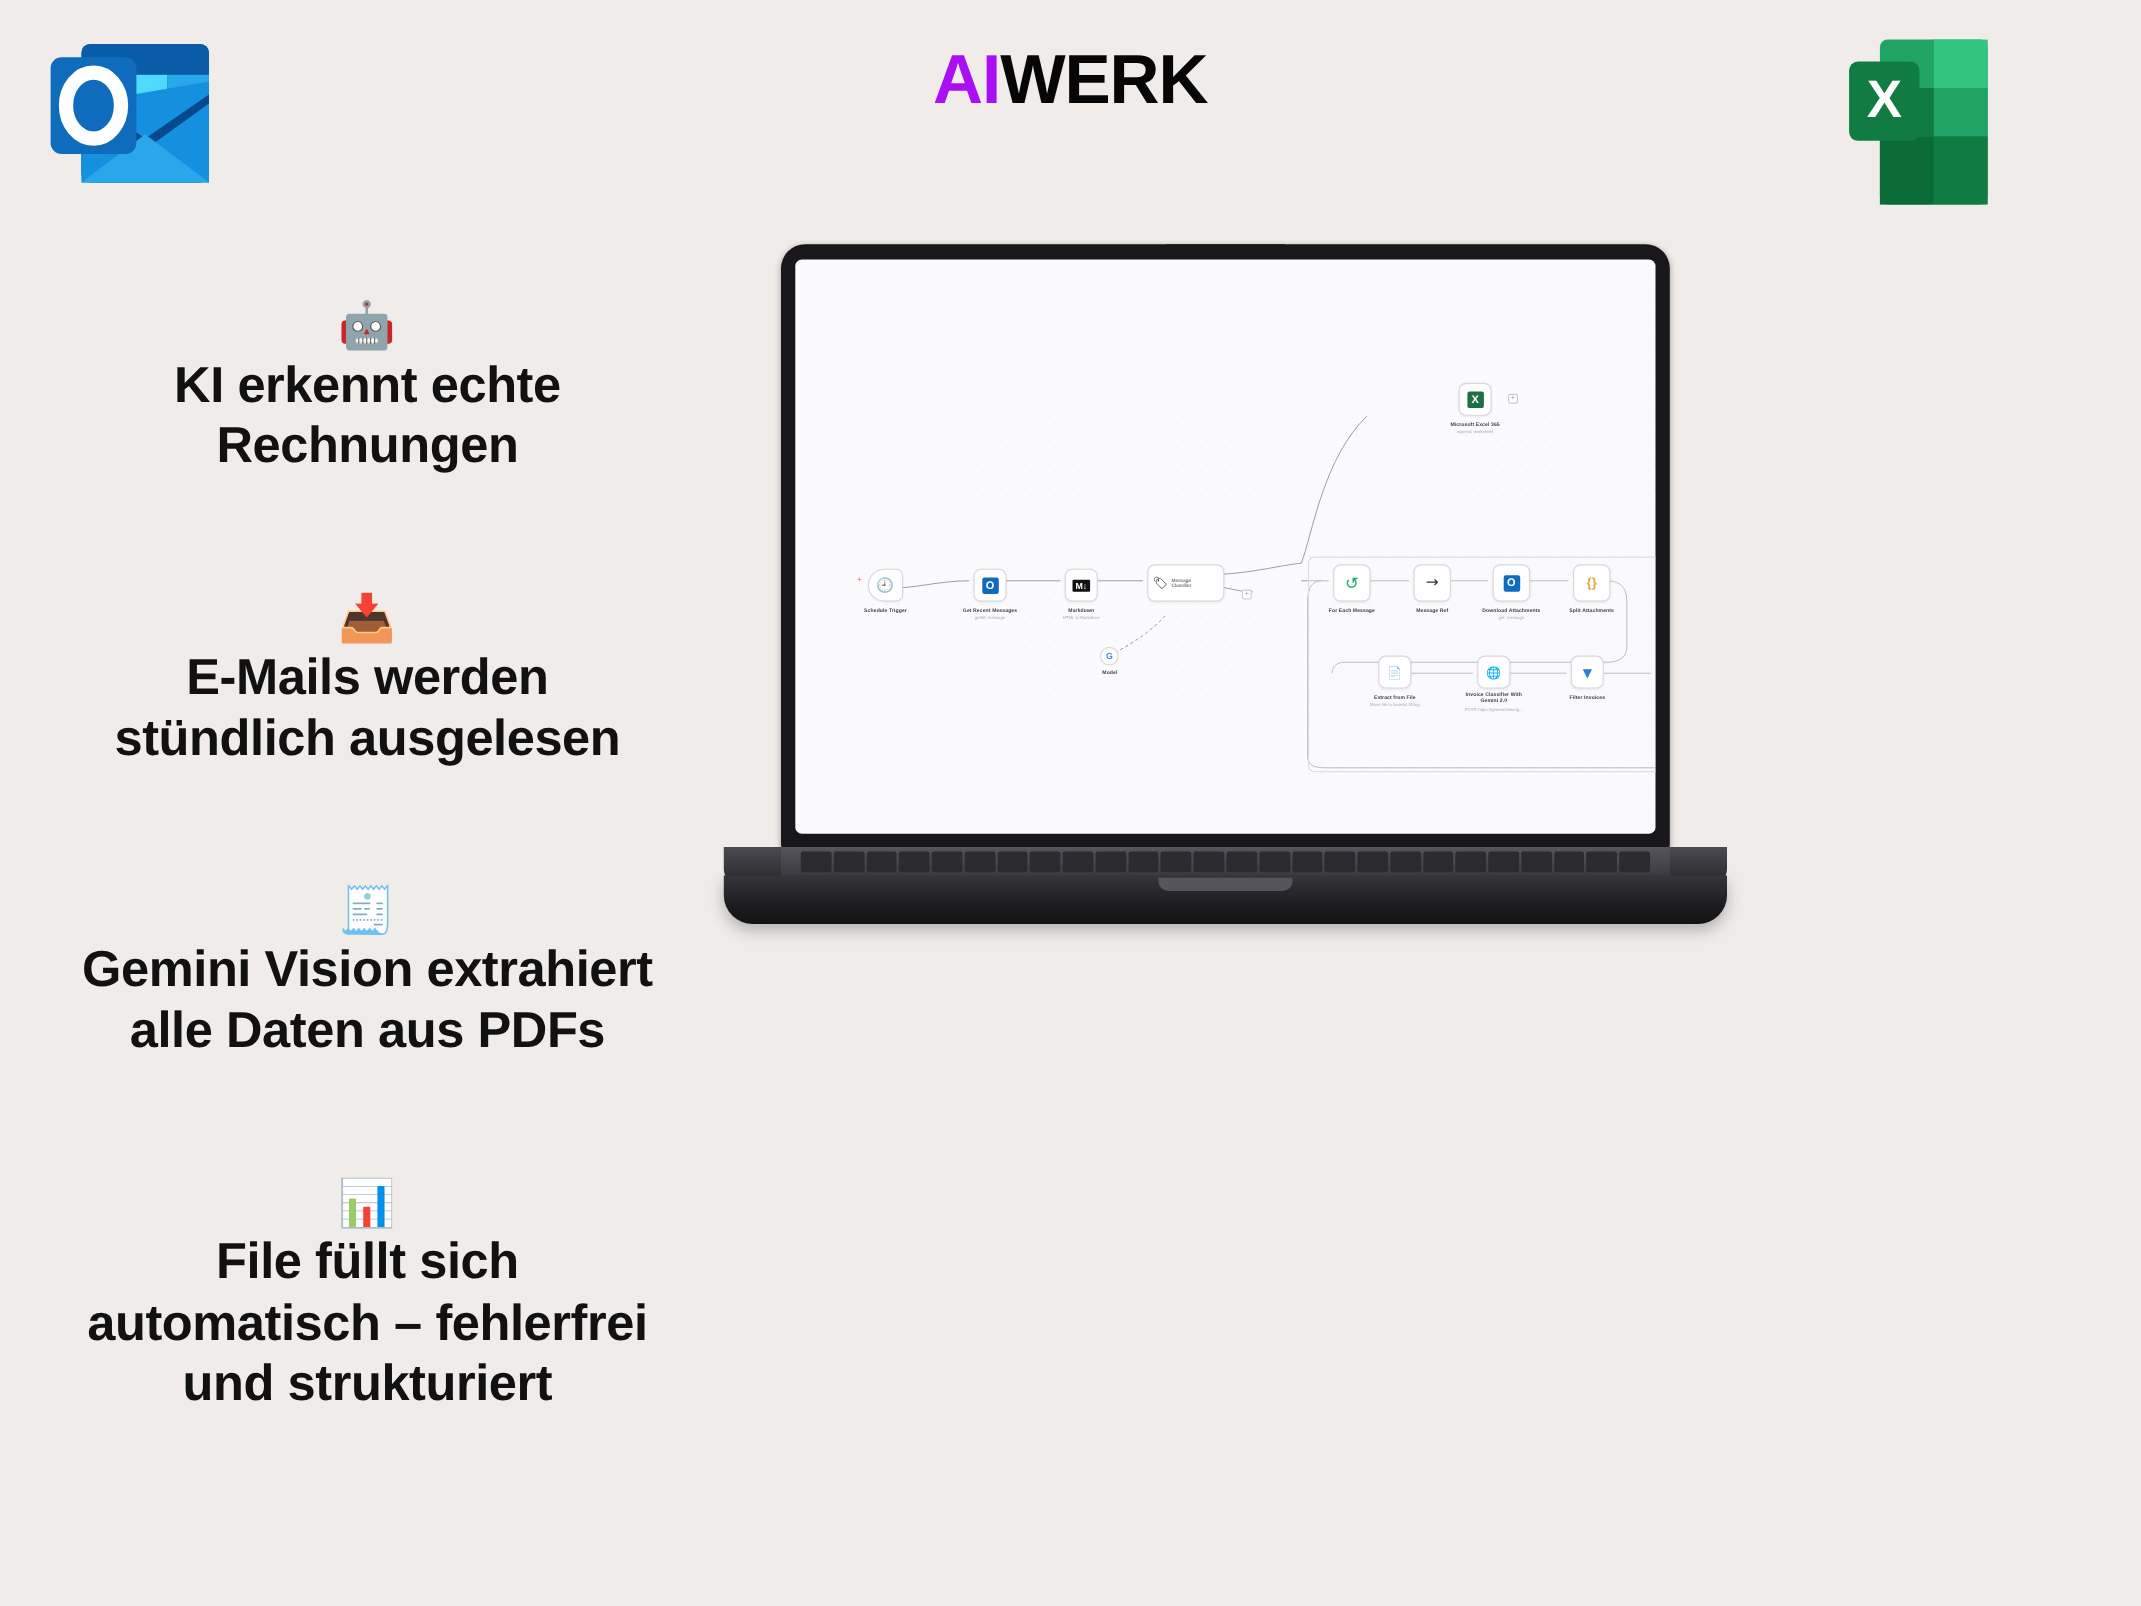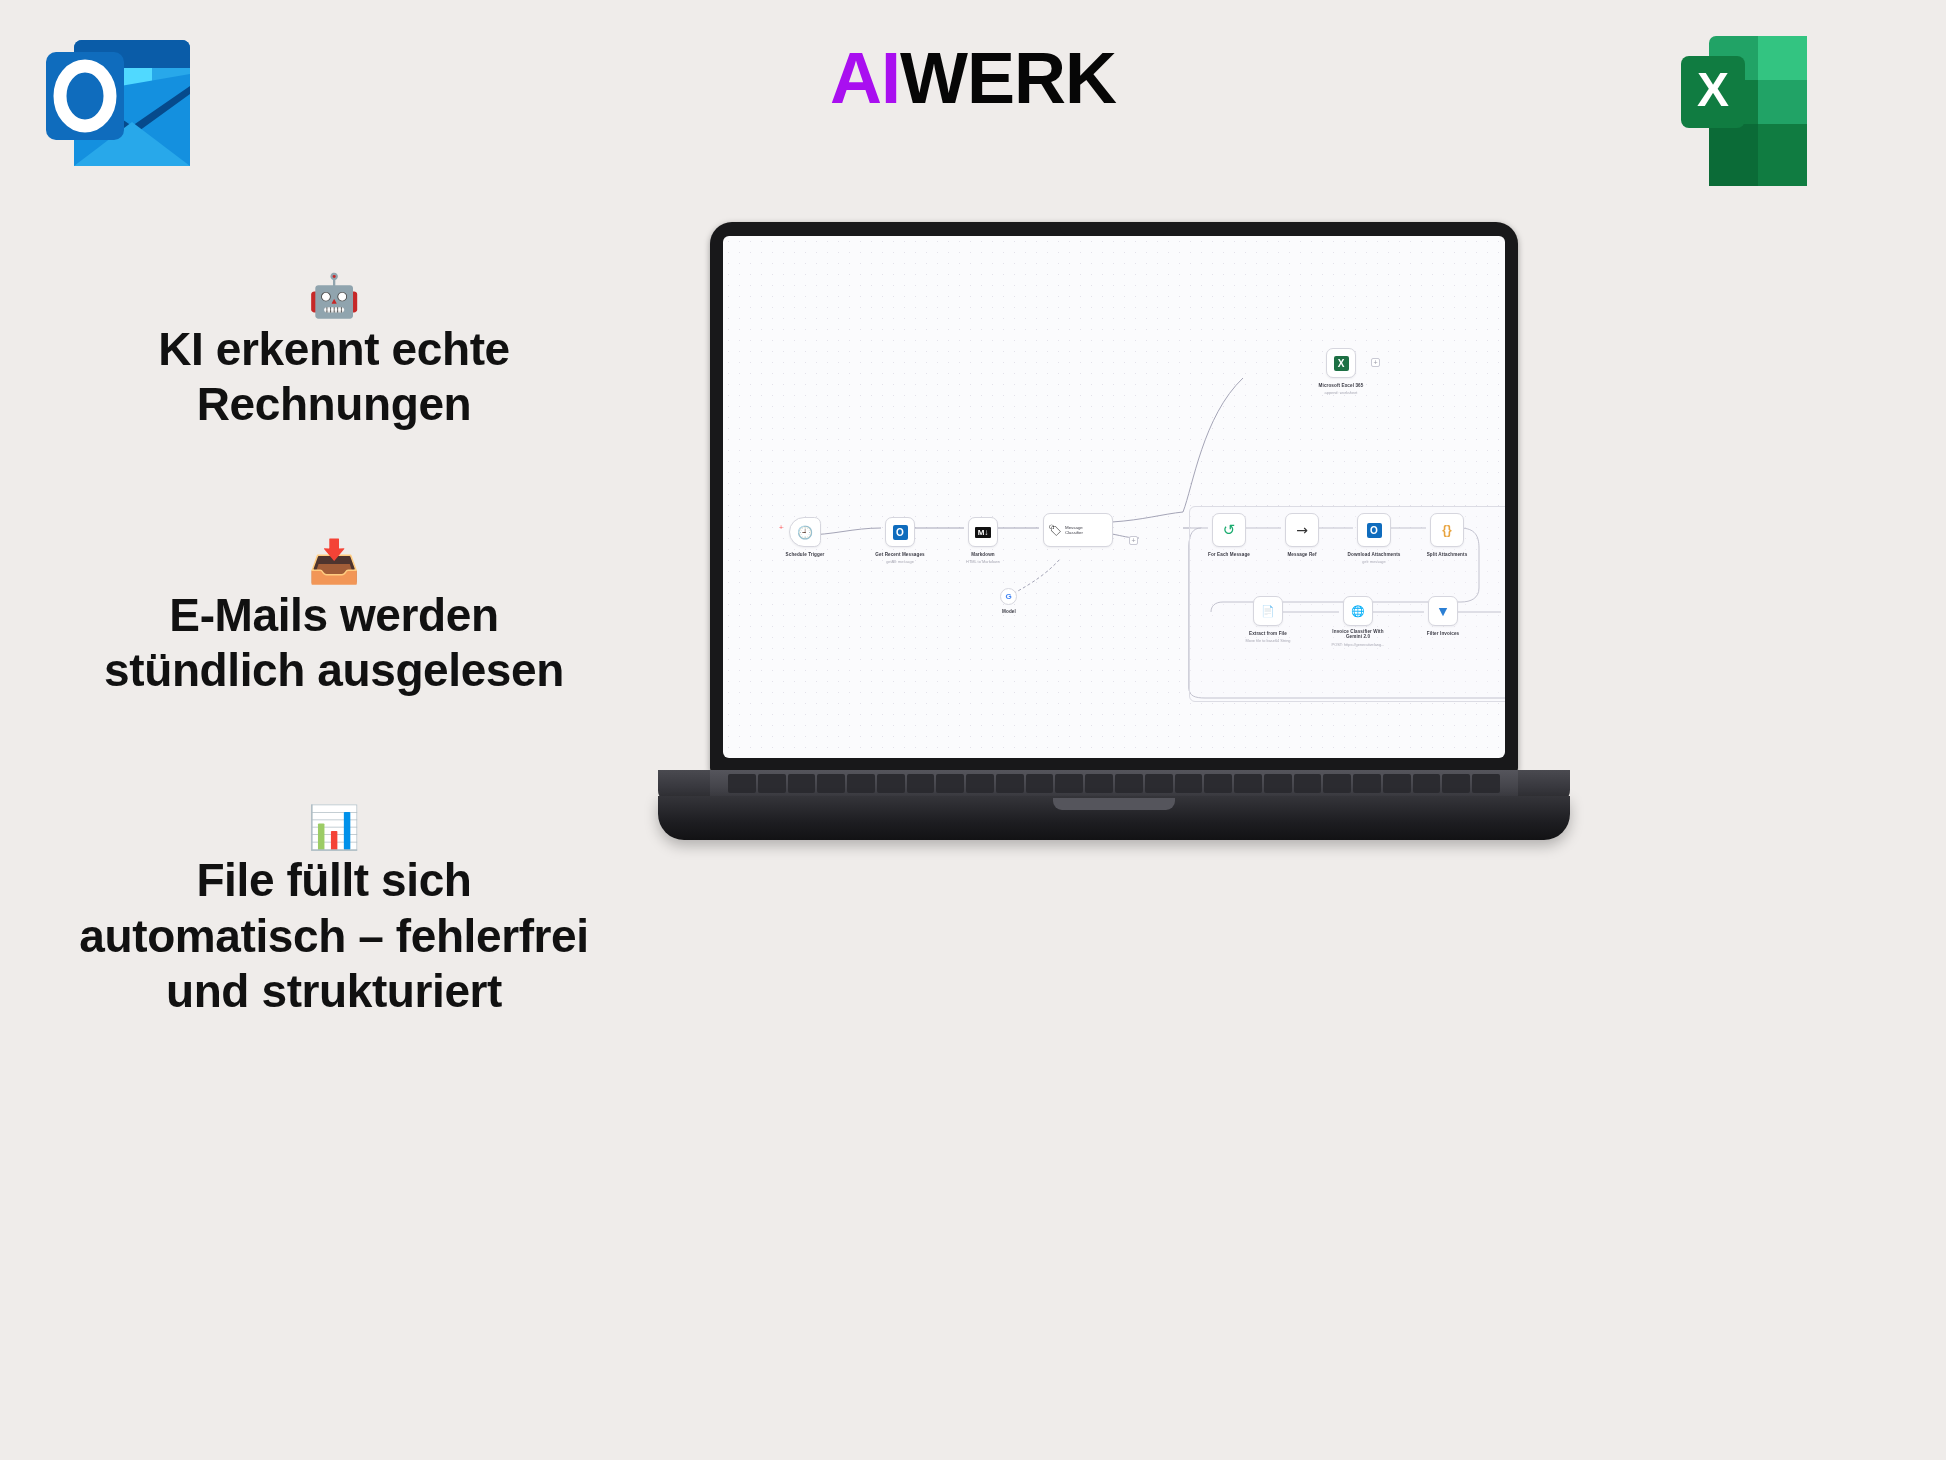--- a/index.html
+++ b/index.html
@@ -13,21 +13,21 @@
 
   
   .logo-outlook { position: absolute; left: 28px; top: 18px; width: 182px; height: 170px; }
   .logo-excel   { position: absolute; left: 1655px; top: 18px; width: 200px; height: 182px; }
 
   
   .title {
     position: absolute;
     left: 0; right: 0; top: 42px;
     text-align: center;
-    font-size: 72px;
+    font-size: 63px;
     font-weight: 800;
     letter-spacing: -1px;
     line-height: 1;
     font-family: "Liberation Sans", sans-serif;
   }
   .title .ai { color: #a90ff0; }
   .title .werk { color: #060606; }
 
   
   .bullets {
@@ -242,20 +242,25 @@
     <span class="emo">🤖</span>
     <span>KI erkennt echte
 Rechnungen</span>
   </div>
   <div class="bullet">
     <span class="emo">📥</span>
     <span>E-Mails werden
 stündlich ausgelesen</span>
   </div>
   <div class="bullet">
+    <span class="emo">🧾</span>
+    <span>Gemini Vision extrahiert
+alle Daten aus PDFs</span>
+  </div>
+  <div class="bullet">
     <span class="emo">📊</span>
     <span>File füllt sich
 automatisch – fehlerfrei
 und strukturiert</span>
   </div>
 </div>
 
 <div class="laptop">
   <div class="laptop-lid">
     <div class="notch"></div>

